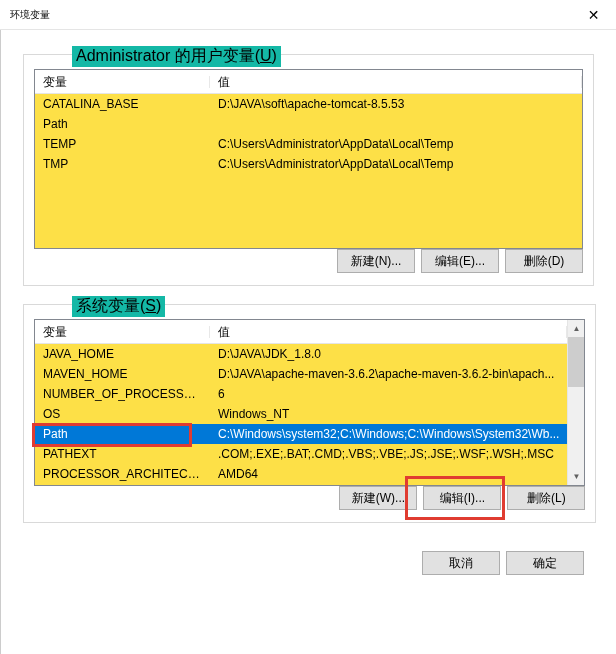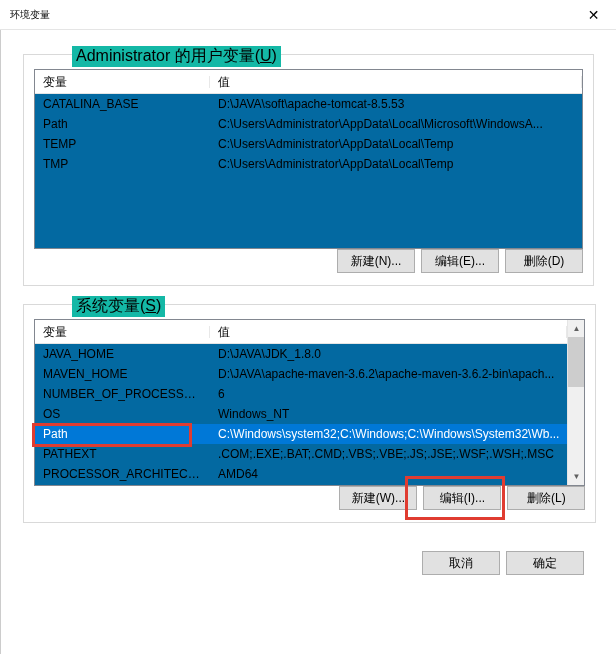--- a/index.html
+++ b/index.html
@@ -46,21 +46,21 @@
       top: -9px;
       left: 8px;
       background: #14b8a6;
       padding: 0 4px;
       font-size: 16px;
       margin-left: 40px;
     }
     .legend .accel { text-decoration: underline; }
     .table-wrap {
       border: 1px solid #828790;
-      background: #0369a1;
+      background: #fde047;
       position: relative;
     }
     .table-head {
       display: flex;
       background: #fff;
       border-bottom: 1px solid #e5e5e5;
       height: 24px;
       align-items: center;
     }
     .th, .td {
@@ -150,21 +150,20 @@
         <div class="th col-var">变量</div>
         <div class="th col-val">值</div>
       </div>
       <div class="table-body user-body">
         <div class="tr">
             <div class="td col-var">CATALINA_BASE</div>
             <div class="td col-val">D:\JAVA\soft\apache-tomcat-8.5.53</div>
           </div>
         <div class="tr">
             <div class="td col-var">Path</div>
-            <div class="td col-val">C:\Users\Administrator\AppData\Local\Microsoft\WindowsA...</div>
           </div>
         <div class="tr">
             <div class="td col-var">TEMP</div>
             <div class="td col-val">C:\Users\Administrator\AppData\Local\Temp</div>
           </div>
         <div class="tr">
             <div class="td col-var">TMP</div>
             <div class="td col-val">C:\Users\Administrator\AppData\Local\Temp</div>
           </div>
       </div>

